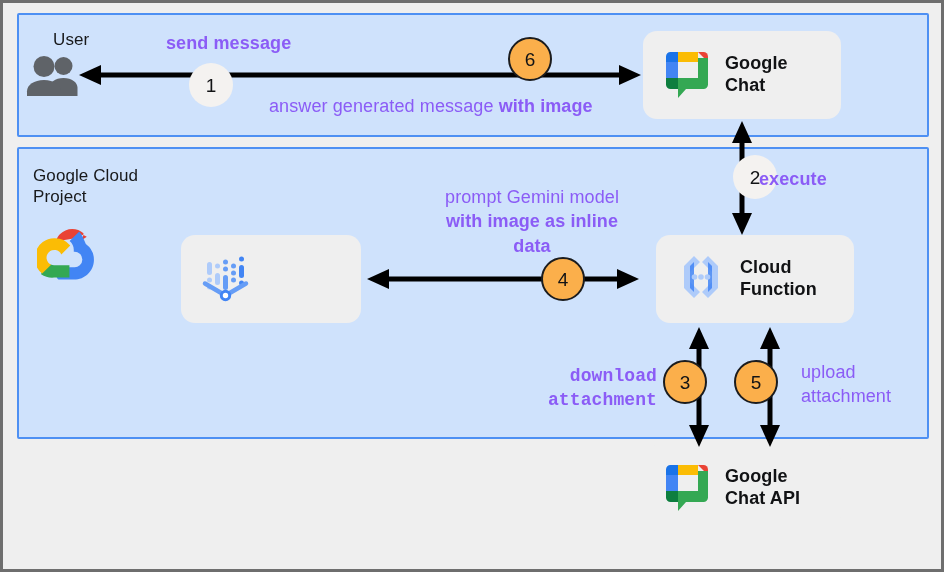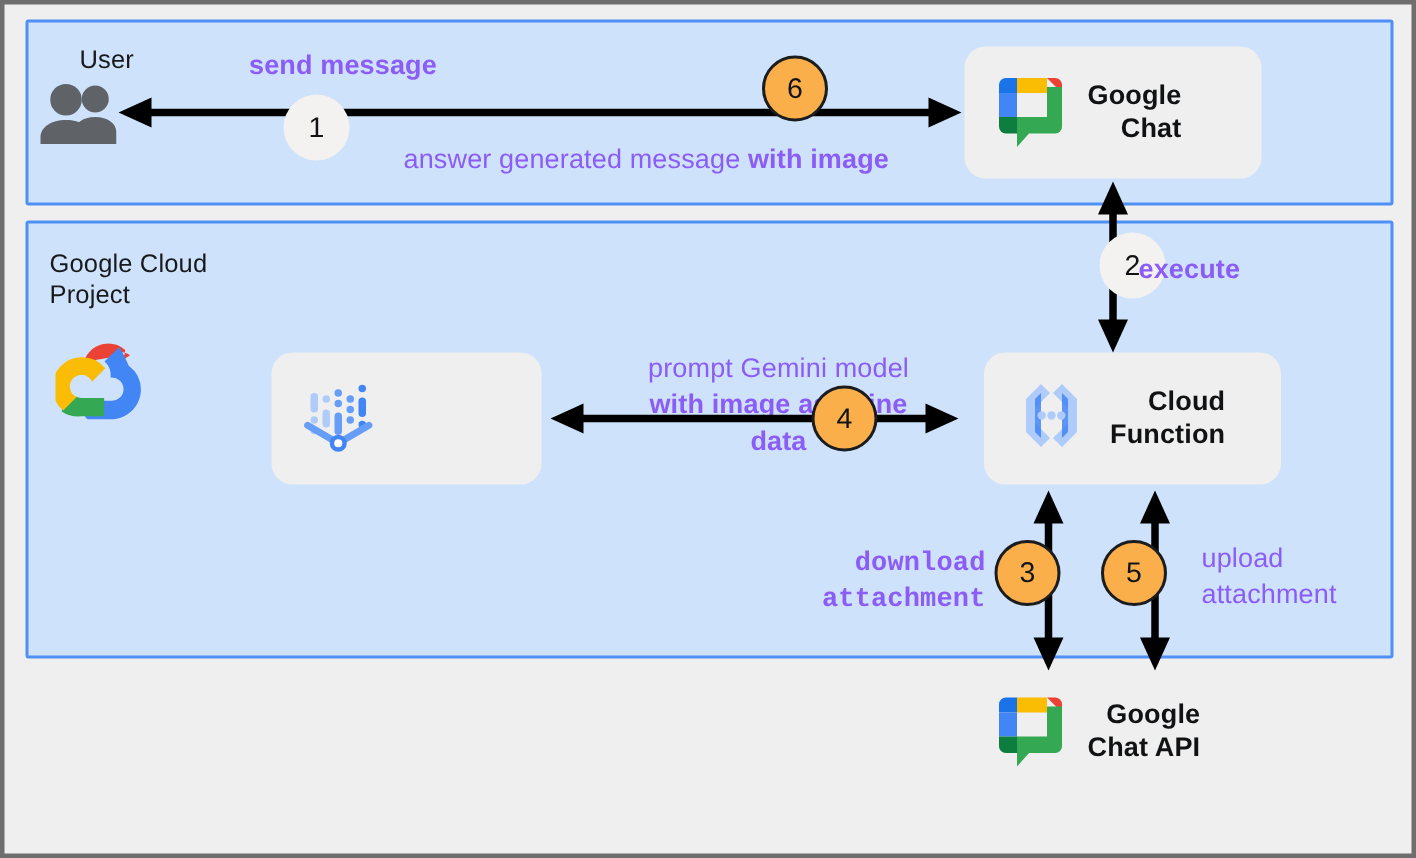--- a/index.html
+++ b/index.html
@@ -41,21 +41,20 @@
 
   
   .card {
     position: absolute;
     background: #efefef;
     border-radius: 14px;
     display: flex;
     align-items: center;
     gap: 12px;
     padding: 0 18px;
-    text-align: right;
   }
   .card-label {
     font-size: 18px;
     font-weight: bold;
     color: #111214;
     line-height: 1.2;
     white-space: pre-line;
     letter-spacing: .1px;
   }
   #card-google-chat     { left: 640px; top: 28px;  width: 198px; height: 88px; }
@@ -76,21 +75,21 @@
     color: #8b5cf6;
     line-height: 1.35;
     letter-spacing: .1px;
   }
   .edge-label .b { font-weight: bold; }
   .edge-label.center { text-align: center; }
   .edge-label.right  { text-align: right; font-family: Liberation Mono, monospace; }
 
   #label-send-message   { left: 163px; top: 28px; font-weight: bold; }
   #label-answer         { left: 266px; top: 91px; text-align: center; }
-  #label-prompt         { left: 411px; top: 182px; width: 210px; text-align: center; margin-top: 48px; }
+  #label-prompt         { left: 424px; top: 182px; width: 210px; text-align: center; }
   #label-execute        { left: 756px; top: 164px; font-weight: bold; }
   #label-download       { left: 500px; top: 361px; width: 154px; text-align: right; font-weight: bold; }
   #label-upload         { left: 798px; top: 357px; width: 130px; font-weight: normal; }
 
   
   .arrow { position: absolute; }
 
   
   .badge {
     position: absolute;

